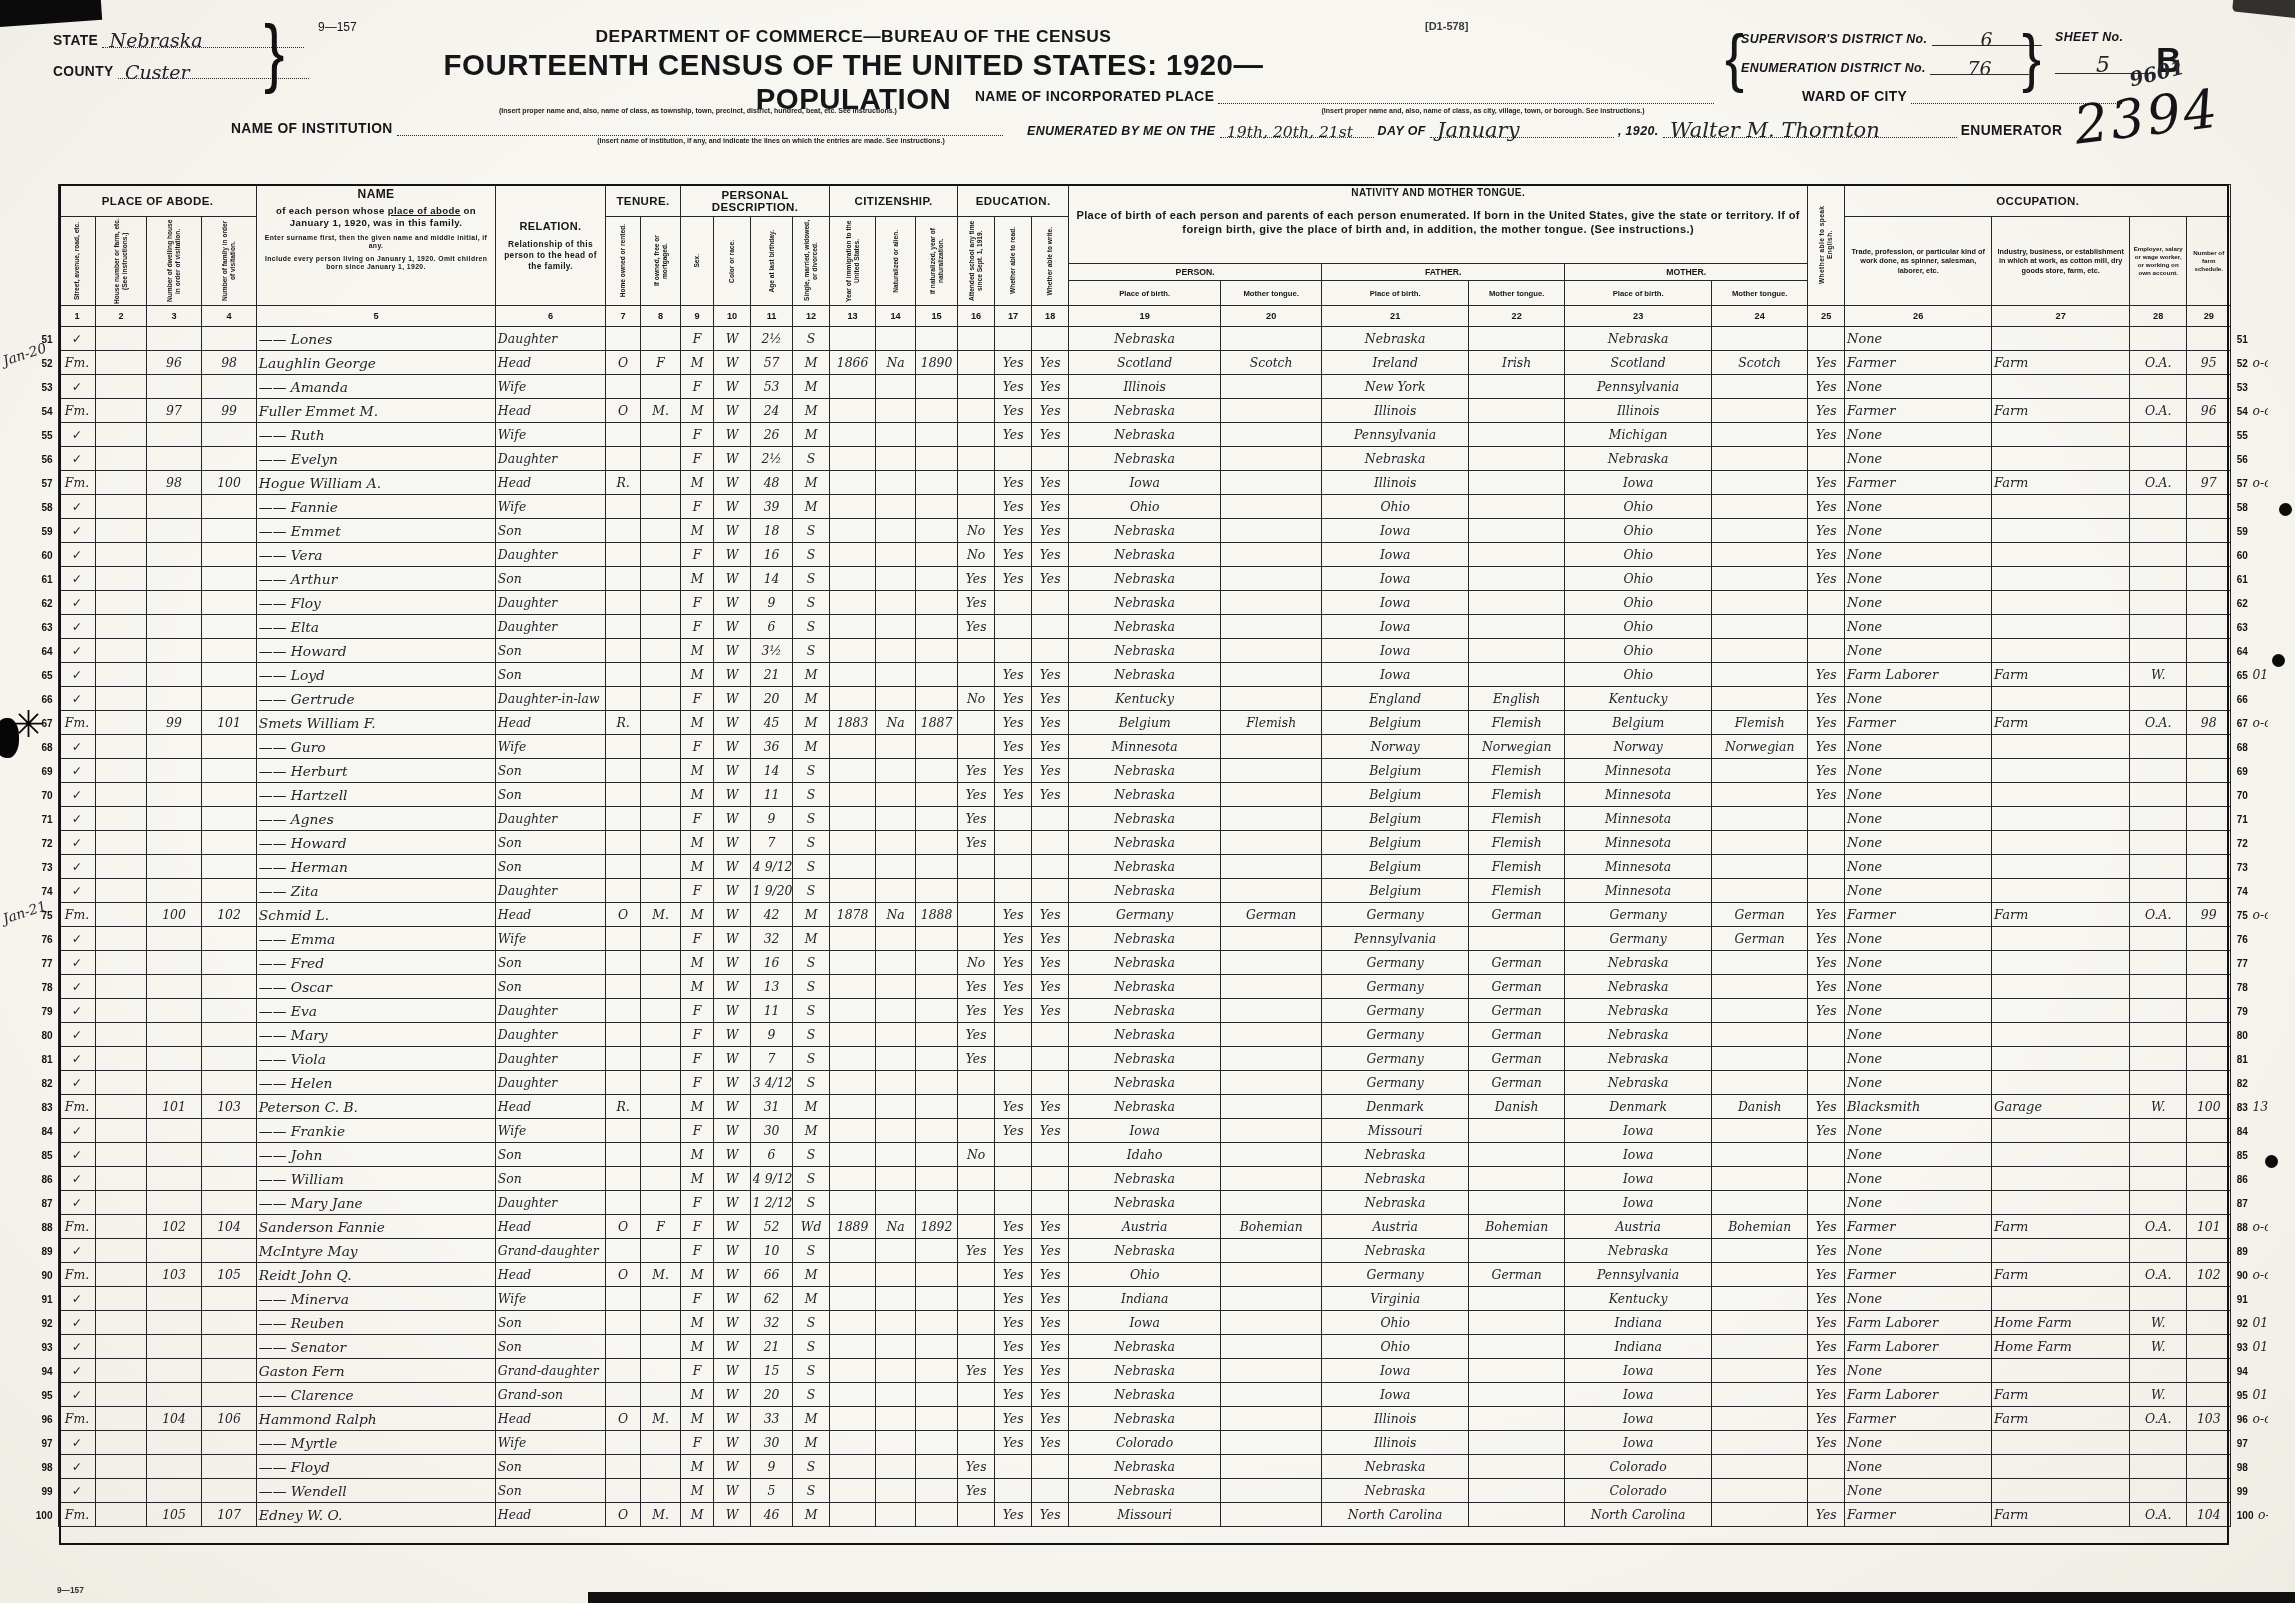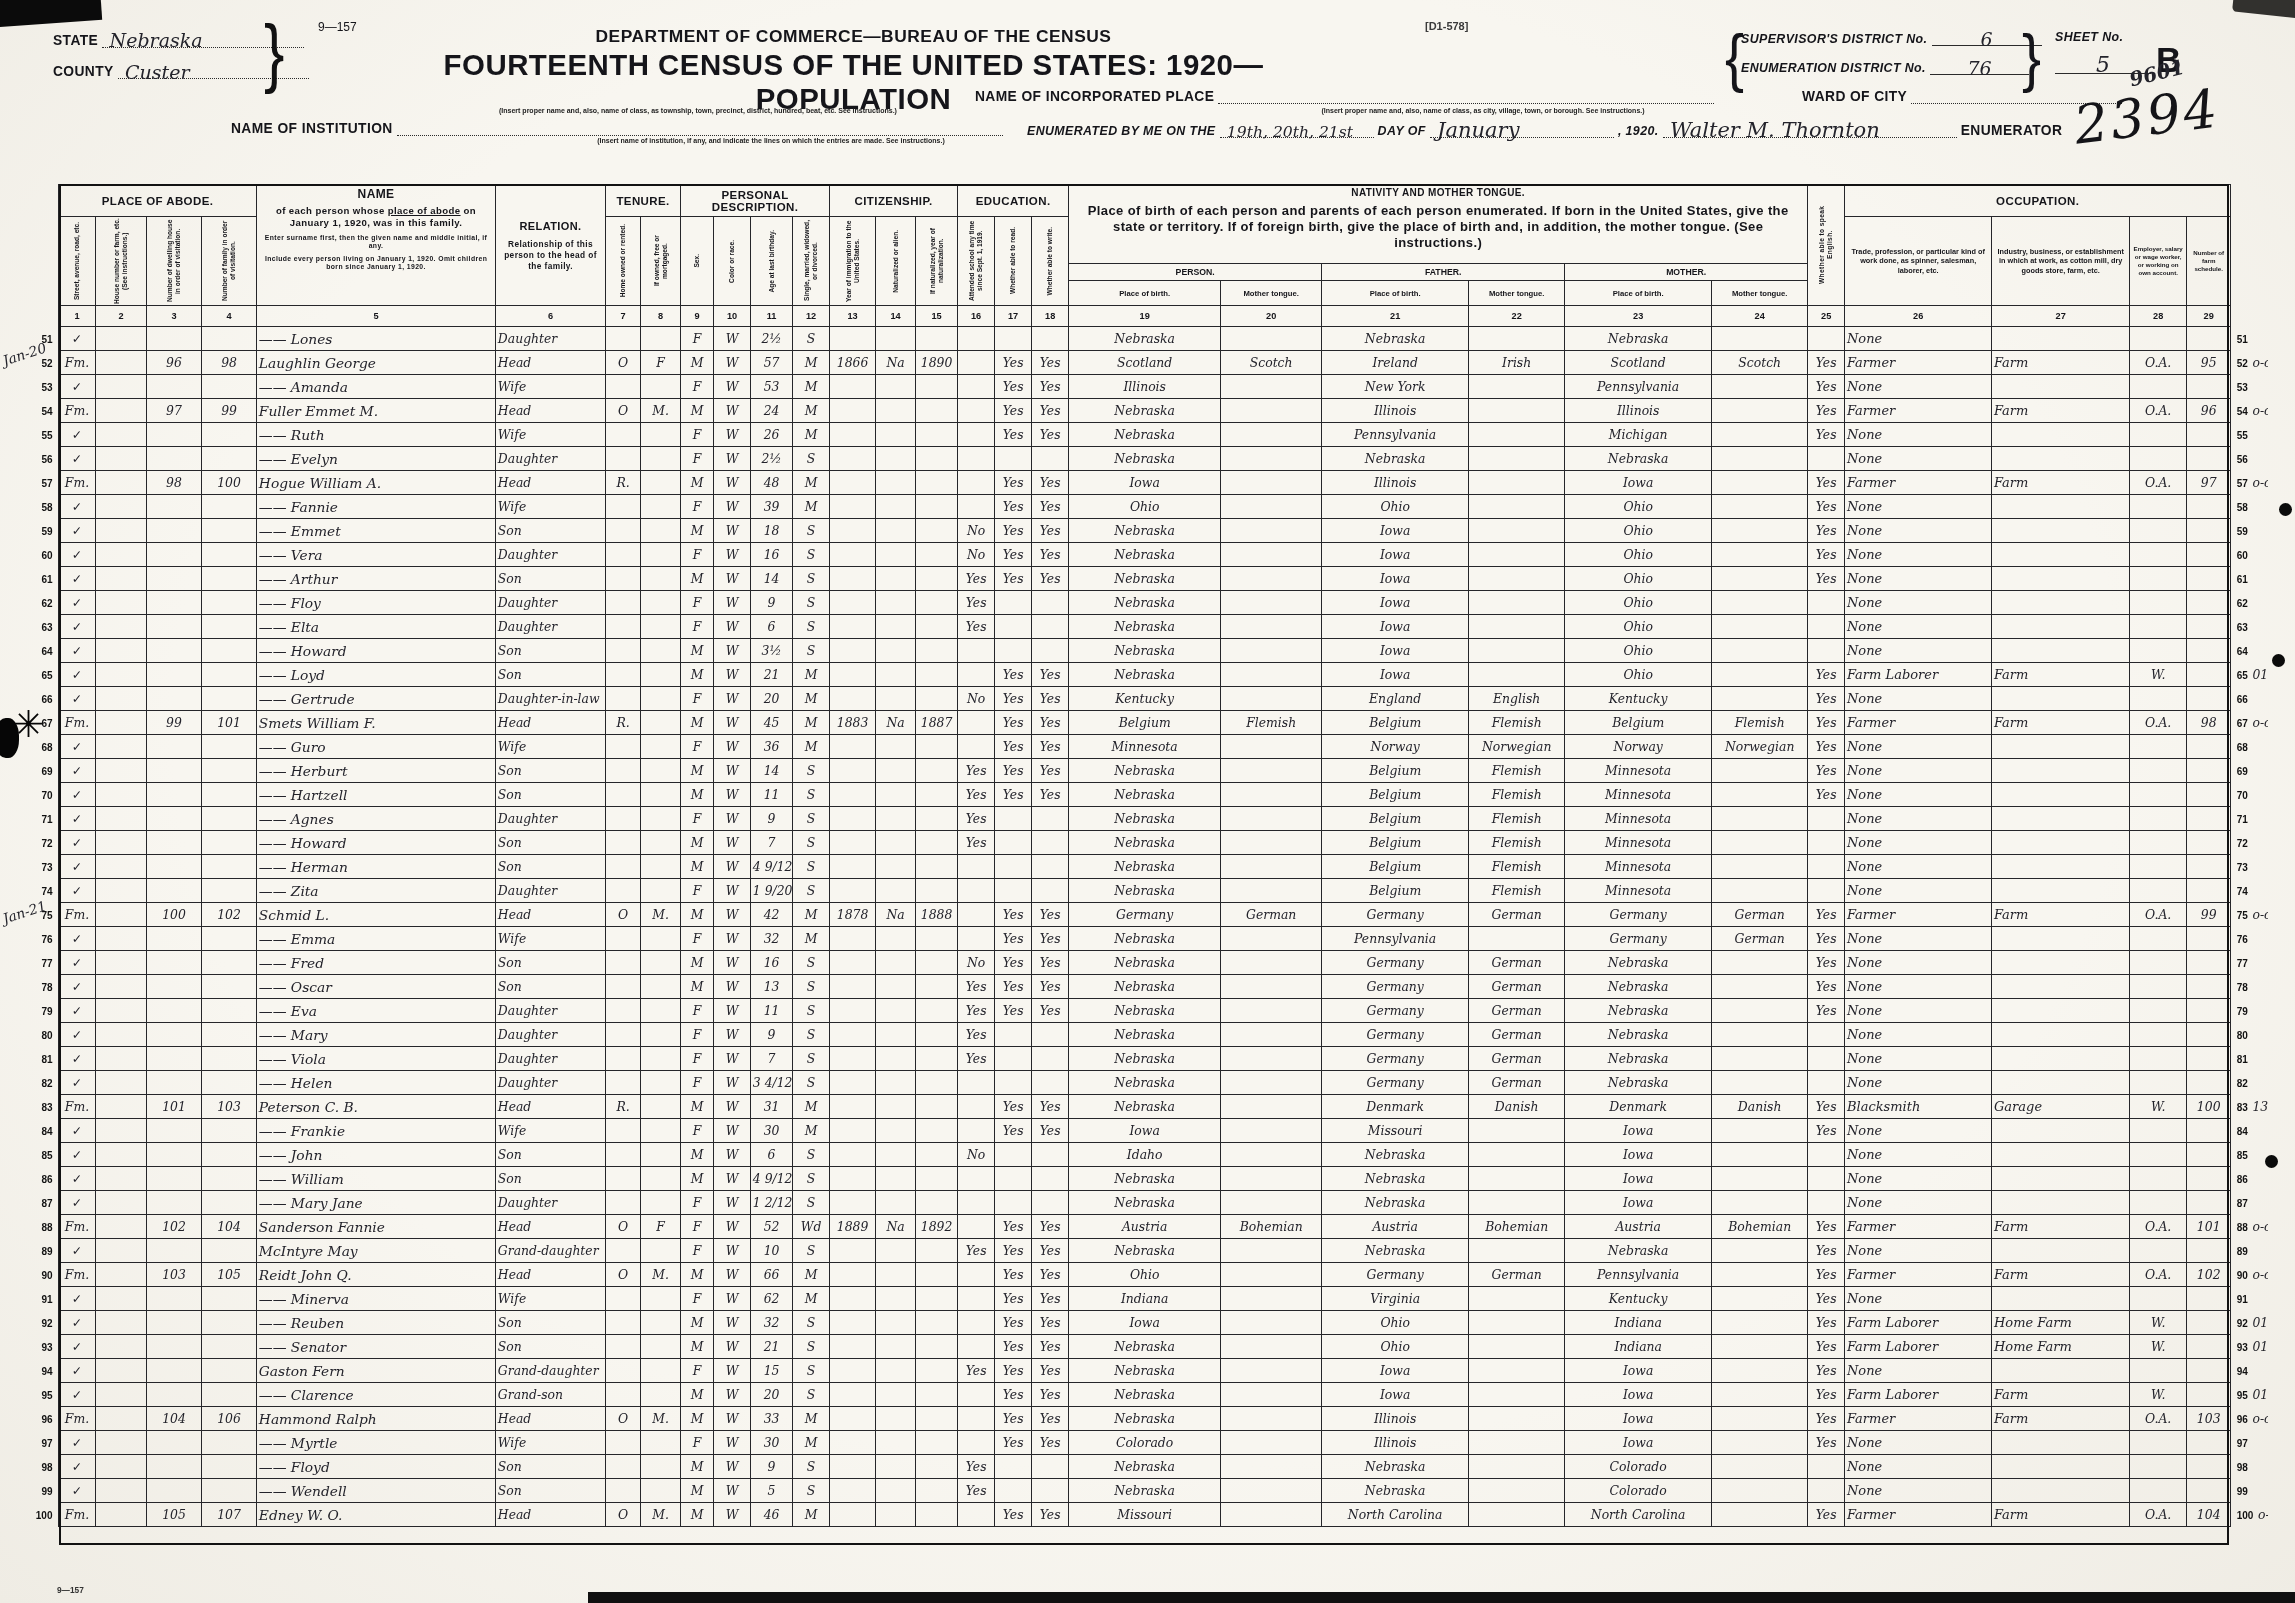--- a/index.html
+++ b/index.html
@@ -55,21 +55,21 @@
   .b2{border-right:1.8px solid #26262a !important;}
   .vwrap{vertical-align:middle;padding:0.9px 0;}
   .vtext{writing-mode:vertical-rl;transform:rotate(180deg);font-size:6.6px;font-weight:bold;line-height:1.18;max-height:88px;margin:0 auto;text-align:center;}
   .namehdr{vertical-align:top;padding:3.7px 7.3px;}
   .nh-t{font-size:12px;font-weight:bold;margin-top:1.8px;}
   .nh-s{font-size:9.6px;font-weight:bold;margin-top:4.6px;line-height:1.25;}
   .nh-i{font-size:6.8px;font-weight:bold;margin-top:4.6px;line-height:1.2;}
   .relhdr{vertical-align:middle;padding:3.7px 5.5px;}
   .nh-r{font-size:8.3px;font-weight:bold;margin-top:7.3px;line-height:1.3;}
   .nathdr{vertical-align:top;padding:2.8px 9.2px;}
-  .nat-note{font-size:13px;font-weight:bold;line-height:1.25;margin-top:5px;}
+  .nat-note{font-size:11px;font-weight:bold;line-height:1.25;margin-top:11px;}
   .thblock{font-size:7.3px;font-weight:bold;line-height:1.3;padding:1.8px 5.5px;vertical-align:middle;}
   .thblock.sm{font-size:6.2px;padding:1.8px 1.8px;}
   tbody tr{height:24px;}
   tbody td{font-size:11.5px;text-align:center;vertical-align:middle;white-space:nowrap;}
   tbody tr.fam td{border-top:1.8px solid #1d1d22;}
   tbody td .hw{font-size:12.4px;}
   tbody td.c5{text-align:left;padding-left:7.3px;}
   tbody td.c5.ind{padding-left:42px;}
   tbody td.c5 .hw{font-size:13.8px;}
   tbody td.c6{text-align:left;padding-left:9.2px;}

